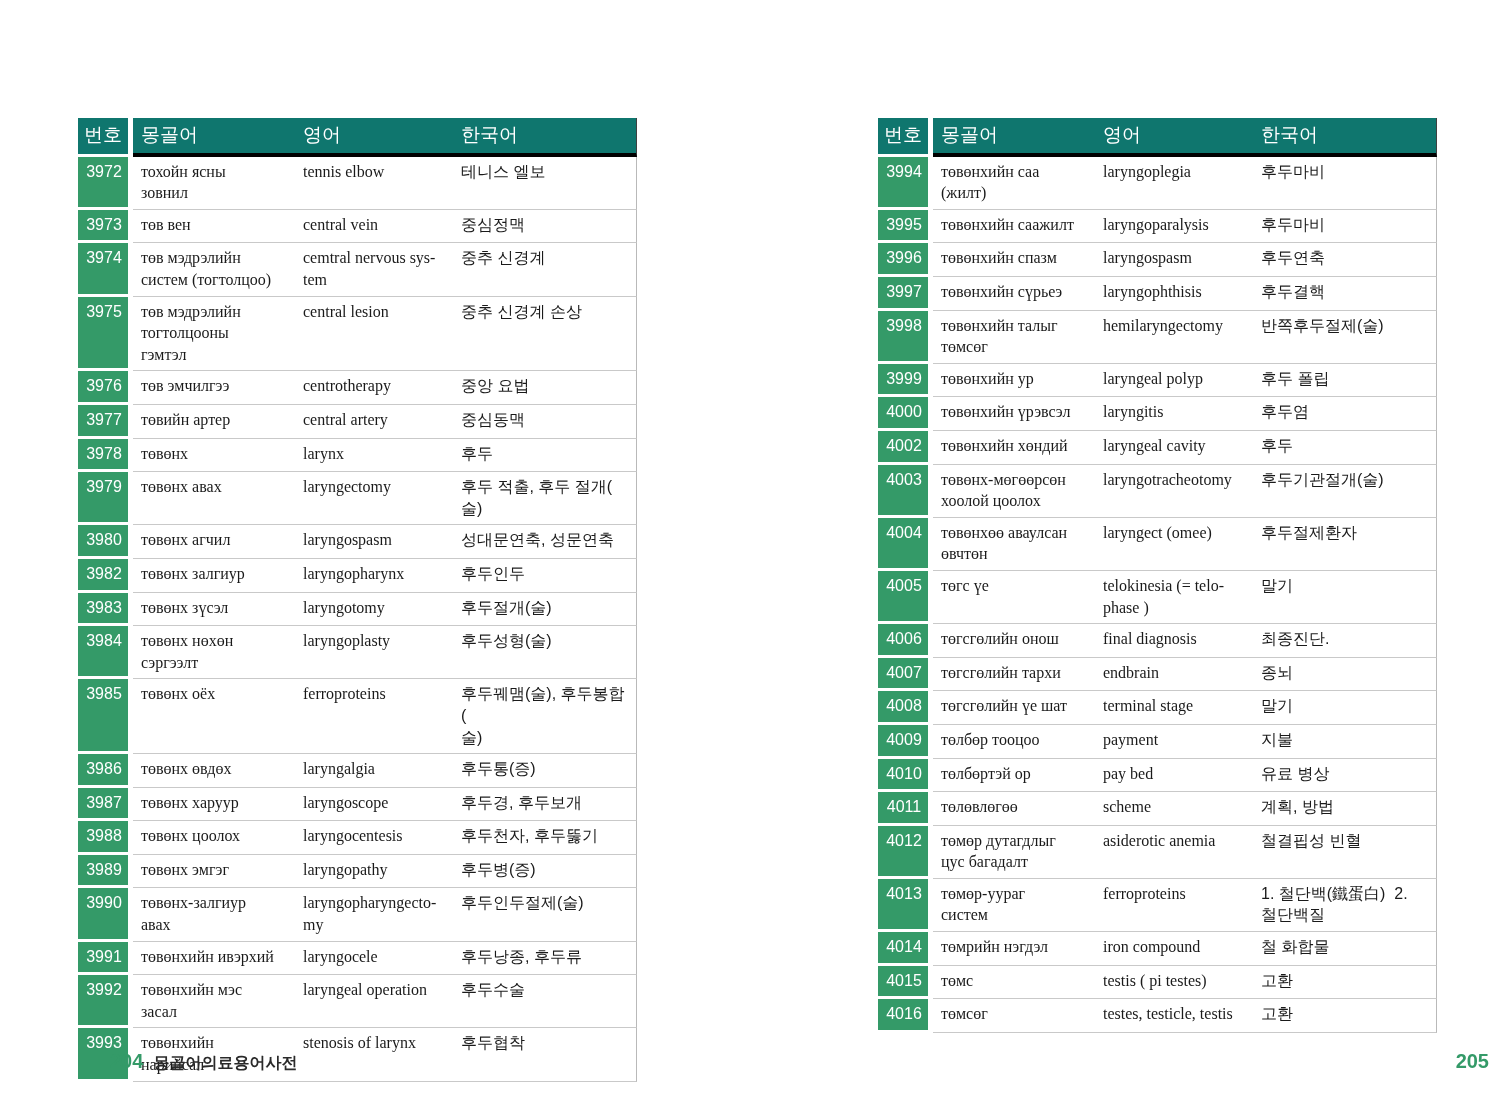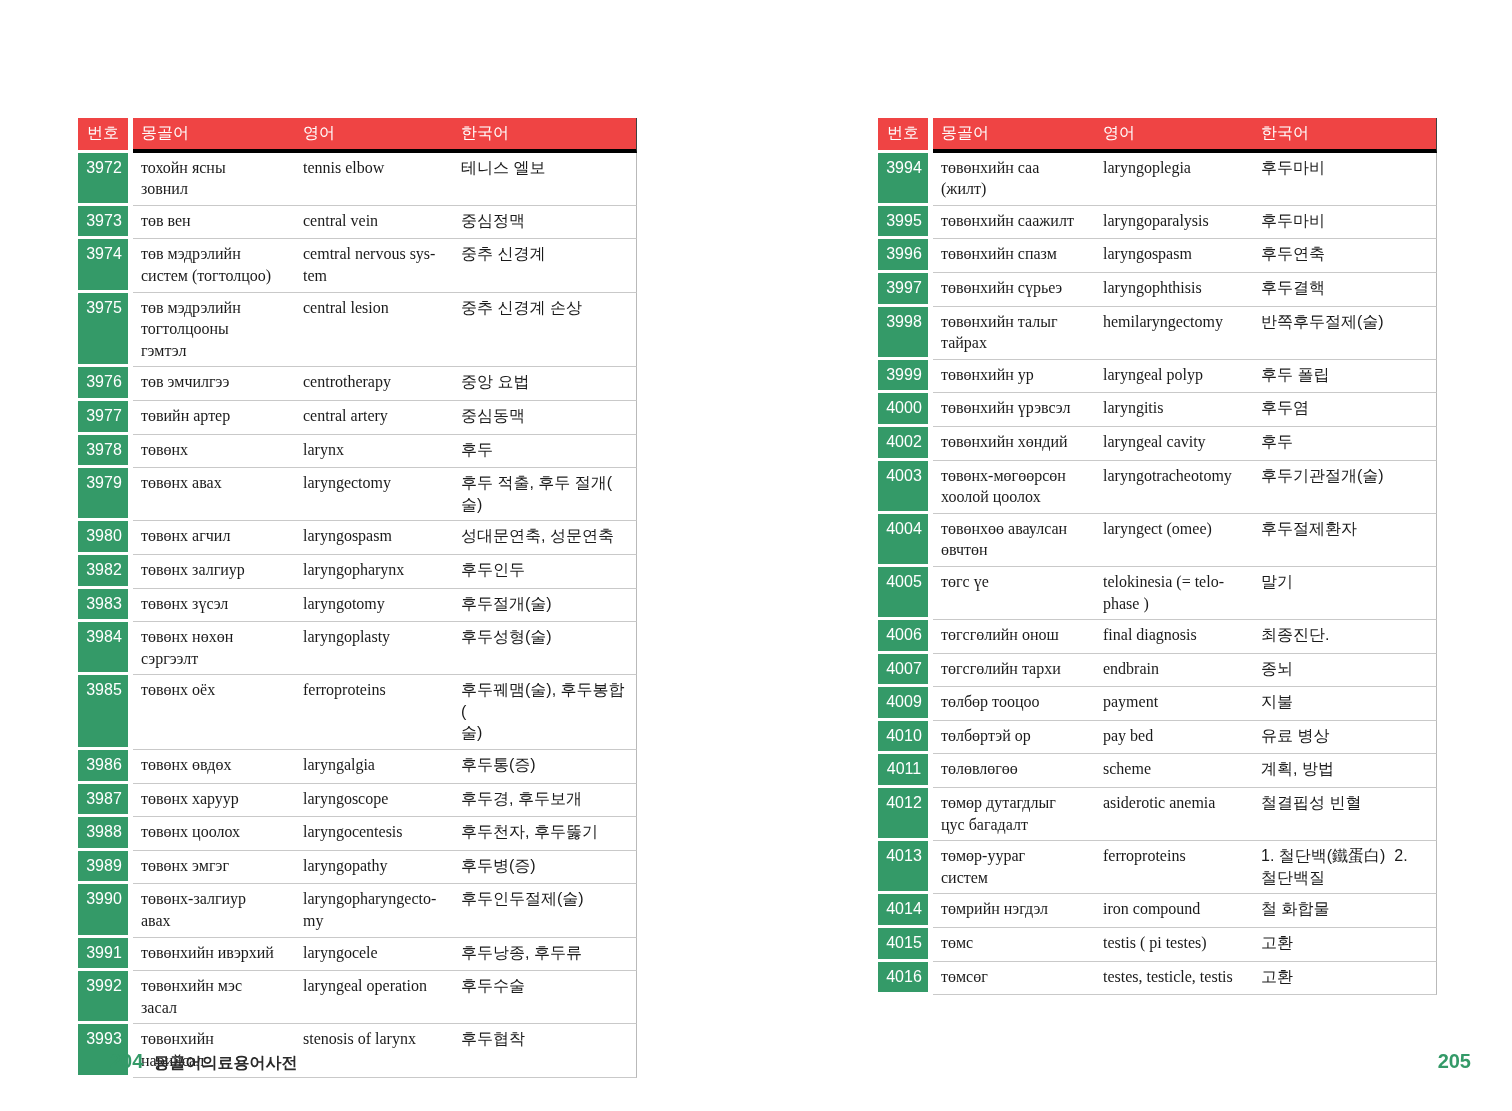--- a/index.html
+++ b/index.html
@@ -29,25 +29,25 @@
   table.dict th, table.dict td {
     box-sizing: border-box;
     vertical-align: top;
     font-size: 16px;
     line-height: 1.35;
     text-align: left;
   }
 
   
   table.dict th {
-    background: #ef4444;
+    background: #0f766e;
     color: #ffffff;
     font-weight: normal;
     font-family: Liberation Serif, serif;
-    font-size: 16px;
+    font-size: 19px;
     padding: 4px 8px 5px;
   }
   table.dict th.num {
     border-right: 5px solid #ffffff;
     border-bottom: 3px solid #ffffff;
     text-align: center;
     padding-left: 2px; padding-right: 2px;
   }
   table.dict th.content { border-bottom: 4px solid #000000; margin-left: 12px; }
   table.dict th.last    { border-right: 1px solid #404040; }
@@ -78,21 +78,21 @@
 
   
   .footer {
     position: absolute;
     top: 1050px;
     font-family: "Liberation Sans", "DejaVu Sans", sans-serif;
     font-size: 17px;
     padding-left: 32px;
   }
   .footer.left { left: 78px; width: 559px; }
-  .footer.right { left: 880px; width: 559px; text-align: right; }
+  .footer.right { left: 898px; width: 559px; text-align: right; }
   .footer .pgnum {
     color: #349a68;
     font-weight: bold;
     font-size: 20px;
   }
   .footer .book-title {
     color: #2a2a2a;
     margin-left: 10px;
     font-weight: bold;
     font-size: 16px;
@@ -327,21 +327,21 @@
           <tr>
             <td class="num">3997</td>
             <td class="mn">төвөнхийн сүрьеэ</td>
             <td class="en">laryngophthisis</td>
             <td class="ko">후두결핵</td>
           </tr>
 
           <tr>
             <td class="num">3998</td>
             <td class="mn">төвөнхийн талыг
-тайрах</td>
+төмсөг</td>
             <td class="en">hemilaryngectomy</td>
             <td class="ko">반쪽후두절제(술)</td>
           </tr>
 
           <tr>
             <td class="num">3999</td>
             <td class="mn">төвөнхийн ур</td>
             <td class="en">laryngeal polyp</td>
             <td class="ko">후두 폴립</td>
           </tr>
@@ -392,20 +392,26 @@
             <td class="ko">최종진단.</td>
           </tr>
 
           <tr>
             <td class="num">4007</td>
             <td class="mn">төгсгөлийн тархи</td>
             <td class="en">endbrain</td>
             <td class="ko">종뇌</td>
           </tr>
 
+          <tr>
+            <td class="num">4008</td>
+            <td class="mn">төгсгөлийн үе шат</td>
+            <td class="en">terminal stage</td>
+            <td class="ko">말기</td>
+          </tr>
 
           <tr>
             <td class="num">4009</td>
             <td class="mn">төлбөр тооцоо</td>
             <td class="en">payment</td>
             <td class="ko">지불</td>
           </tr>
 
           <tr>
             <td class="num">4010</td>

